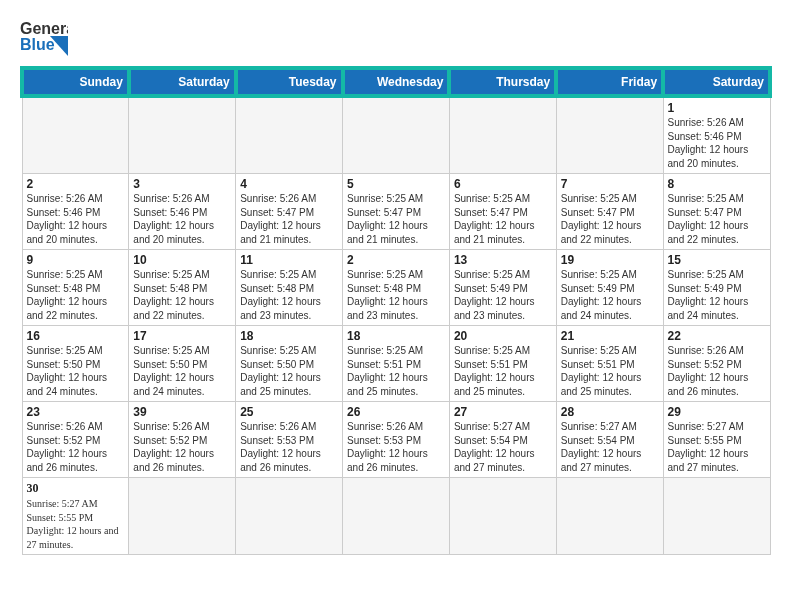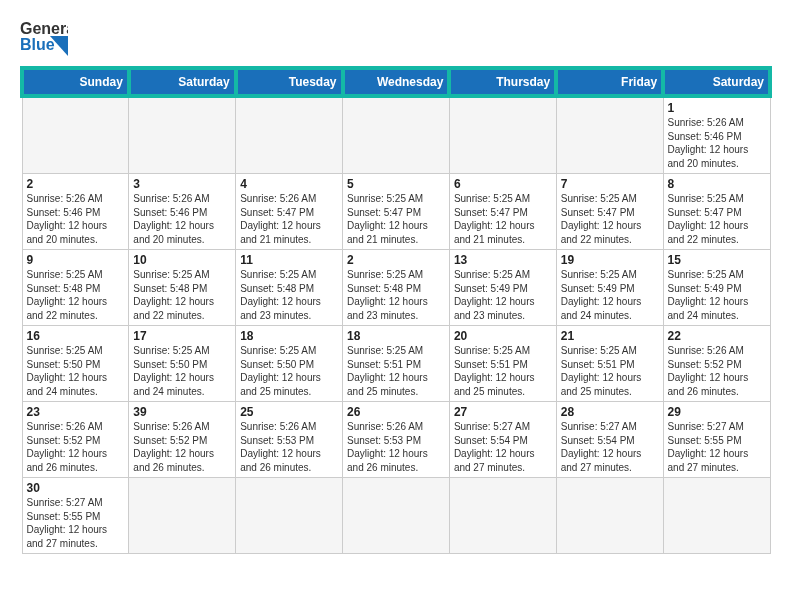--- a/index.html
+++ b/index.html
@@ -73,20 +73,21 @@
       display: block;
       margin-bottom: 1px;
     }
     .day-info {
       font-size: 10px;
       color: #333;
       line-height: 1.35;
     }
     .last-row td {
       height: 60px;
+      font-family: Liberation Serif, serif;
     }
   </style>
 </head>
 <body>
 
 <div class="page">
   <div class="header">
     <div class="logo-wrapper">
       <svg width="48" height="42" viewBox="0 0 48 42">
         <text x="0" y="18" font-family="Arial" font-size="16" font-weight="bold" fill="#333">General</text>

